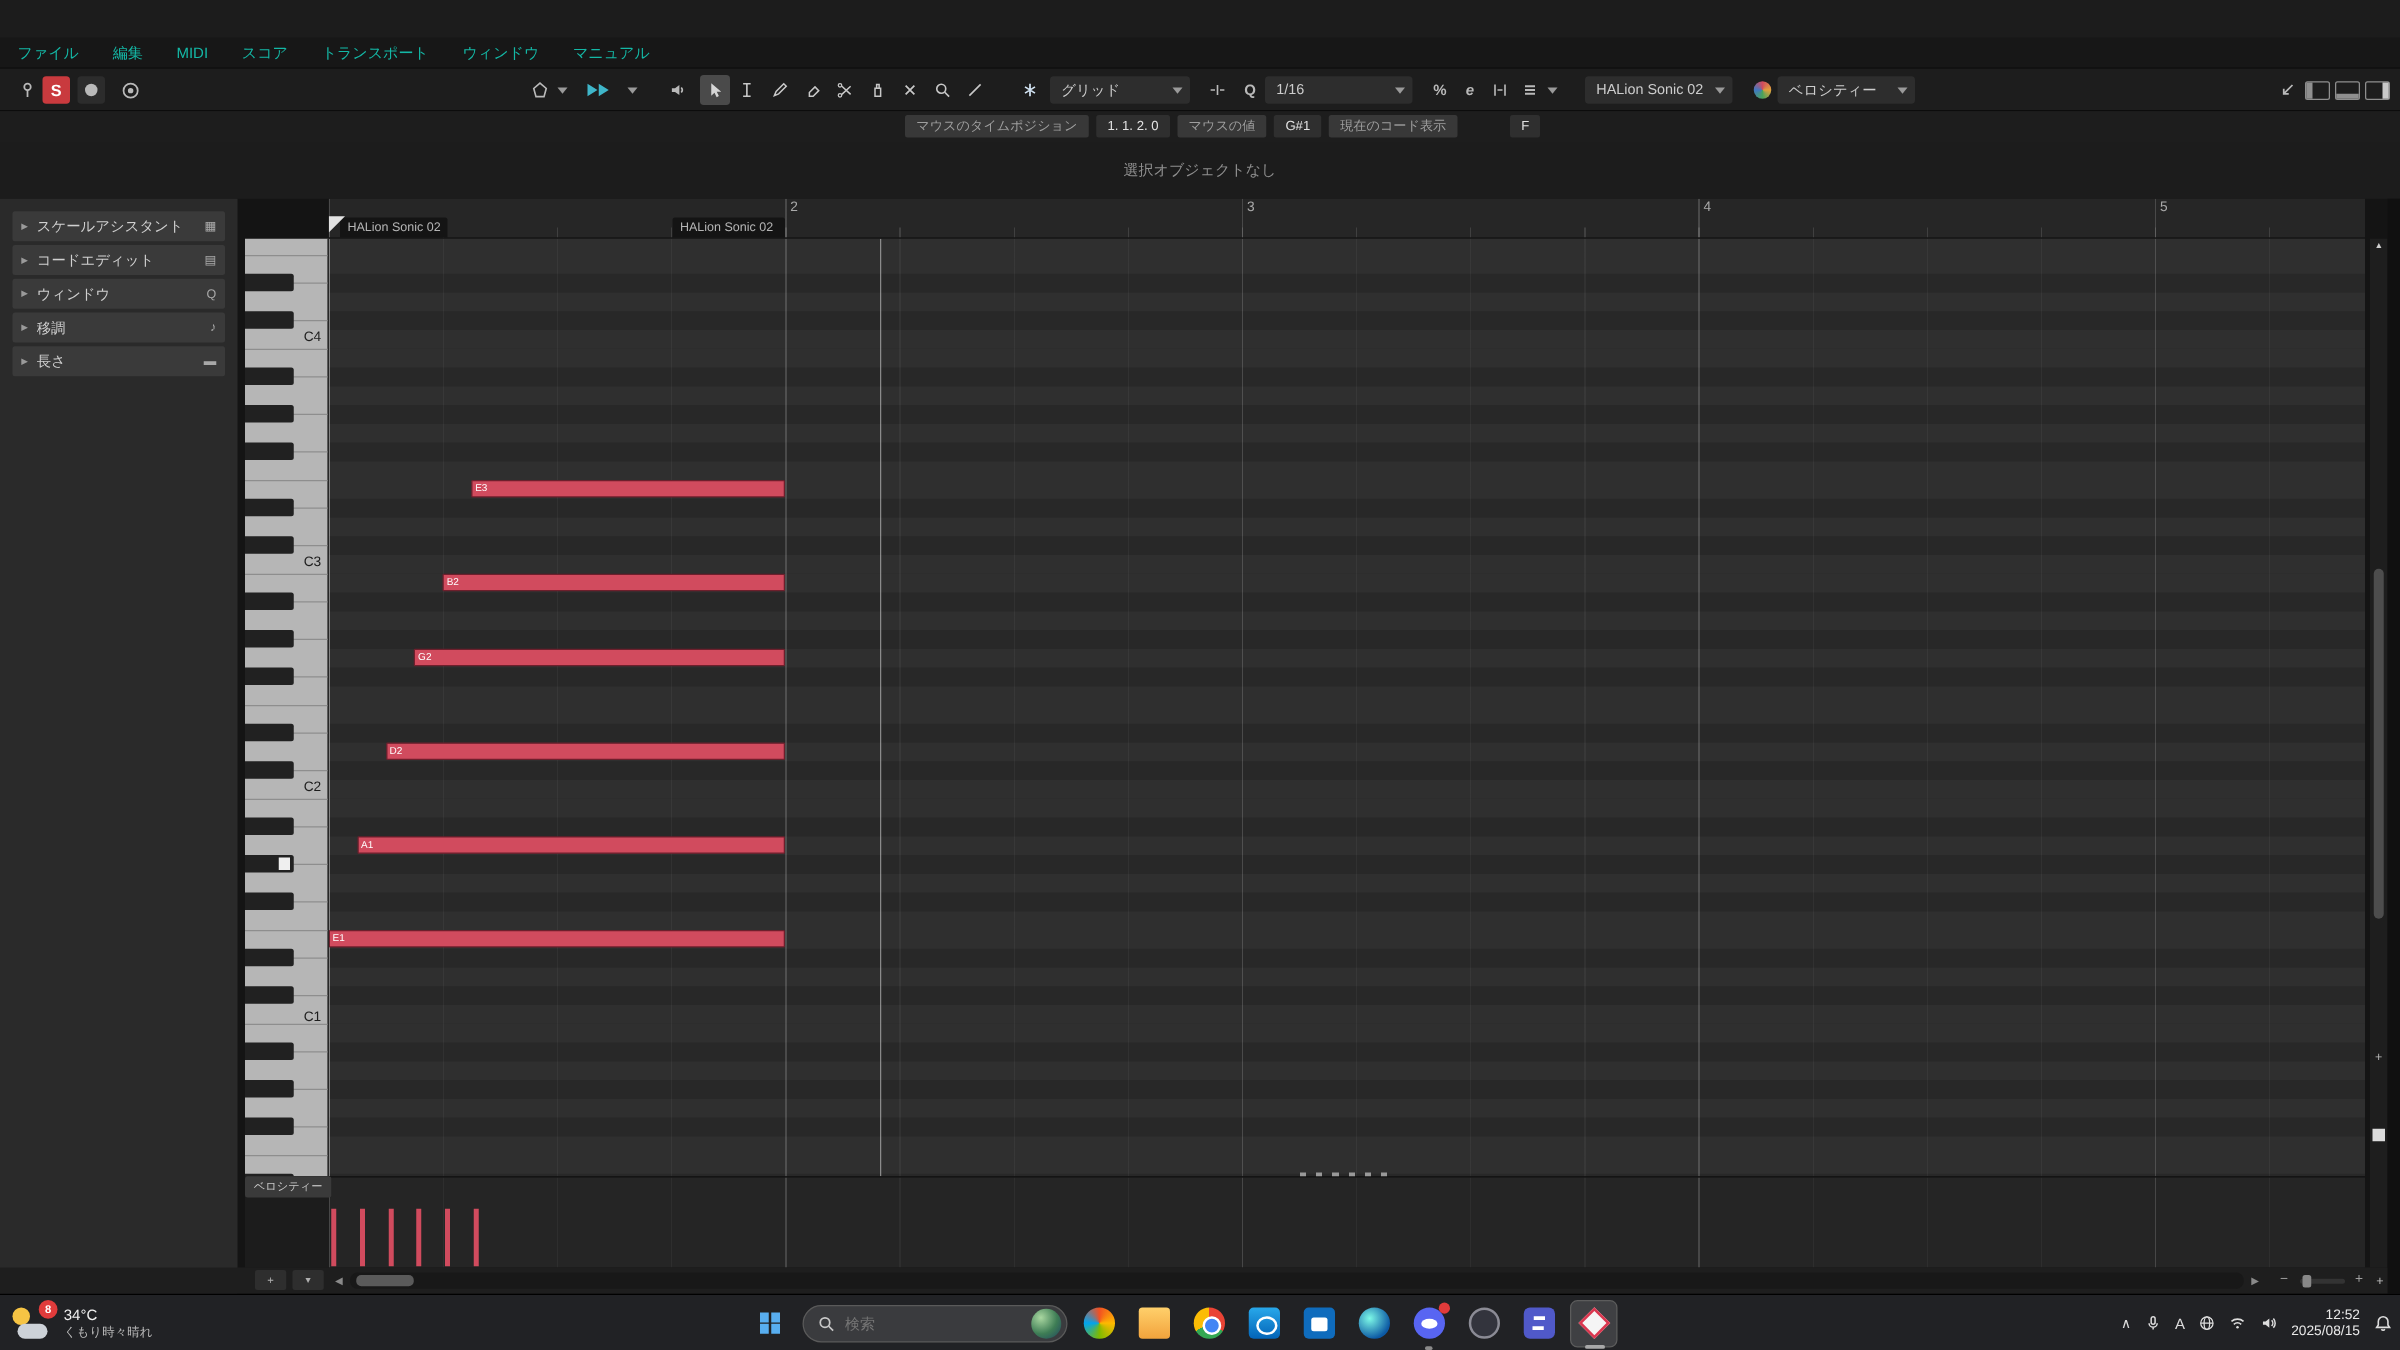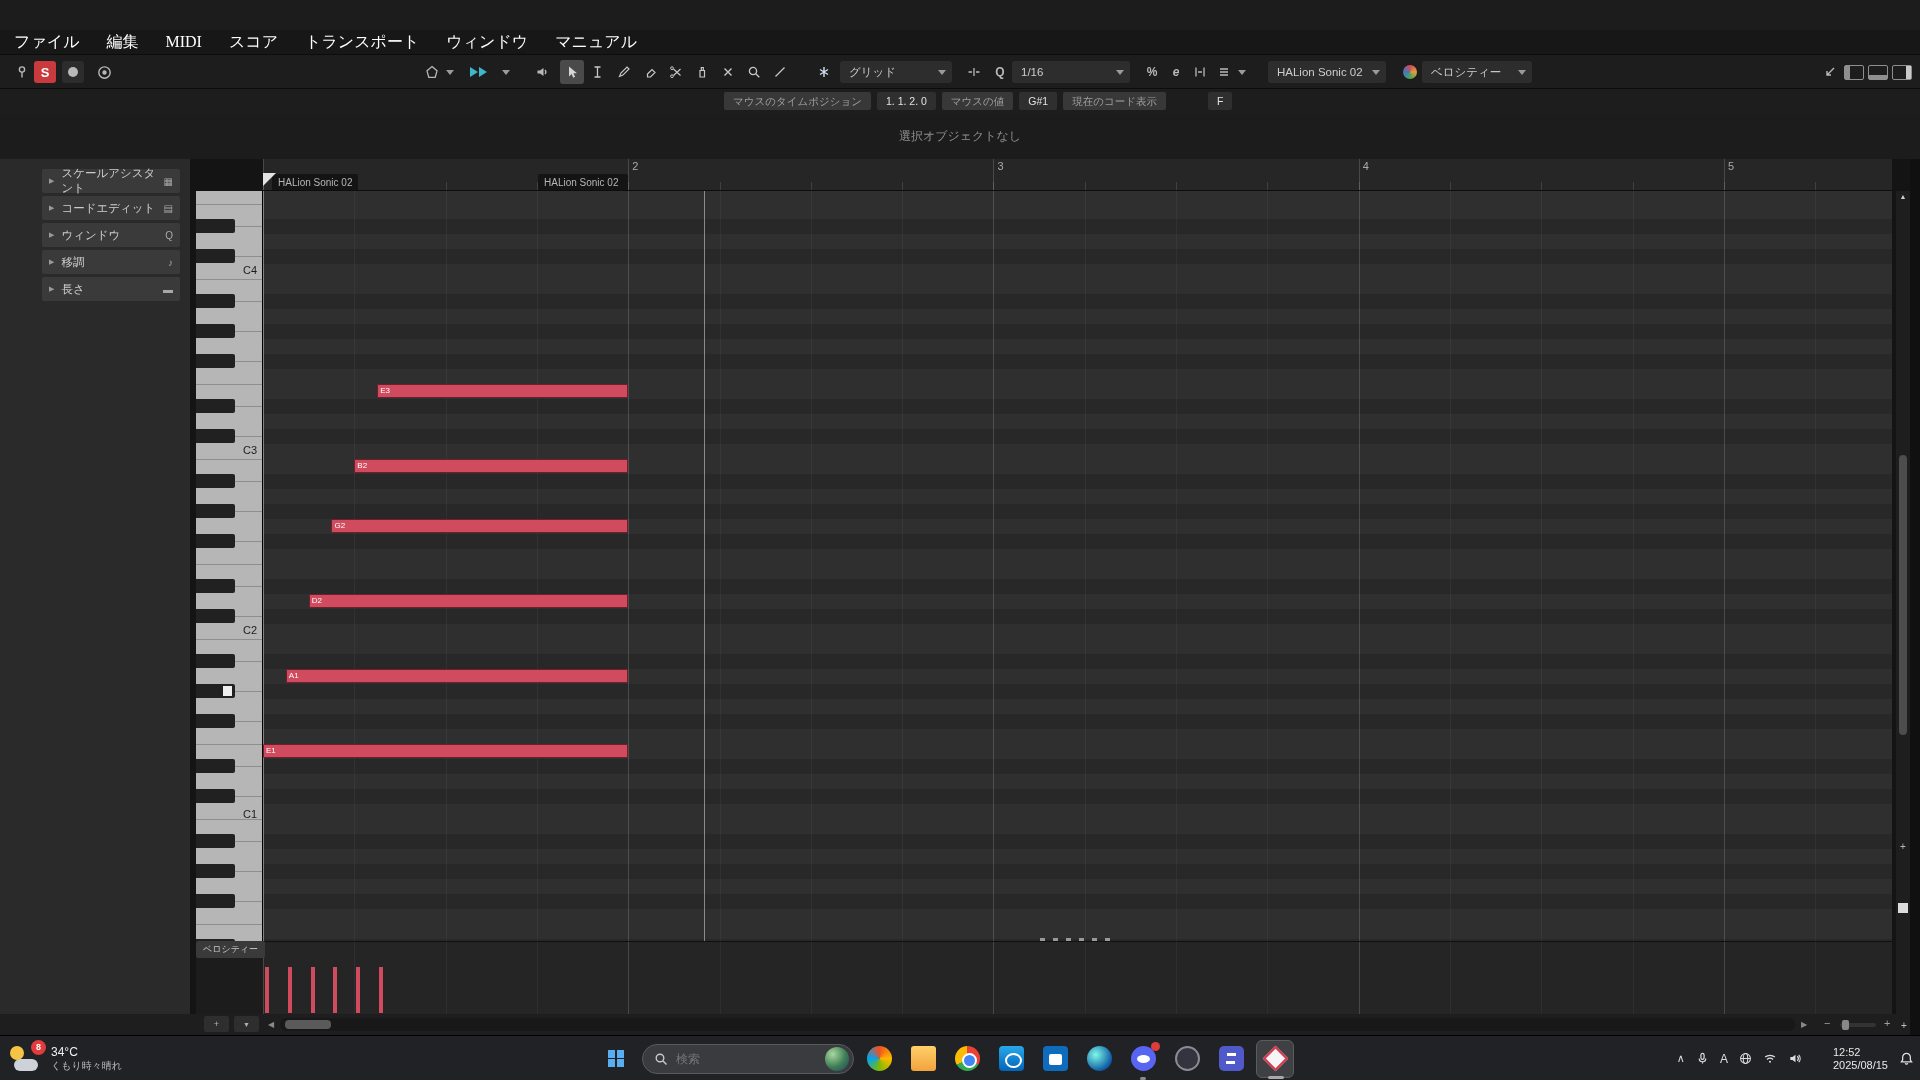--- a/index.html
+++ b/index.html
@@ -16,21 +16,21 @@
   .glyph-min { width:11px; height:1px; background:#cfcfcf; }
   .glyph-max { width:9px; height:9px; border:1px solid #cfcfcf; }
   .glyph-close { position:relative; width:12px; height:12px; }
   .glyph-close::before,.glyph-close::after { content:""; position:absolute; left:-1px; top:5px;
     width:14px; height:1px; background:#cfcfcf; }
   .glyph-close::before { transform:rotate(45deg); } .glyph-close::after { transform:rotate(-45deg); }
 
   
   .menubar { position:absolute; left:0; top:30px; width:1920px; height:25px; background:#171717;
     display:flex; align-items:center; padding-left:14px; gap:27px; border-bottom:1px solid #0c0c0c; }
-  .menu-item { color:#ffffff; font-size:16px;font-family:Liberation Serif, serif; }
+  .menu-item { color:#14b8a6; font-size:12px; }
 
   
   .toolbar { position:absolute; left:0; top:55px; width:1920px; height:34px; background:#1d1d1d;
     border-bottom:1px solid #0c0c0c; }
   .toolbar > div { position:absolute; top:5px; }
   .tbtn { width:24px; height:24px; display:flex; align-items:center; justify-content:center;
     border-radius:3px; color:#b9b9b9; }
   .tbtn.sel { background:#4a4a4a; }
   .solo-btn { width:22px; height:22px; top:6px !important; border-radius:3px; background:#c93a3e;
     color:#fff; font-weight:bold; font-size:13px; display:flex; align-items:center; justify-content:center; }
@@ -60,21 +60,21 @@
   .info-value { background:#2f2f2f; color:#e2e2e2; }
   .chord-val { margin-left:36px; min-width:24px; text-align:center; }
 
   
   .statusline { position:absolute; left:0; top:114px; width:1920px; height:45px; background:#1c1c1c;
     display:flex; align-items:center; justify-content:center; color:#8f8f8f; font-size:12px; }
 
   
   .editor { position:absolute; left:0; top:159px; width:1920px; height:876px; background:#141414; }
 
-  .inspector { position:absolute; left:0; top:0; width:190px; height:876px; background:#2a2a2a; padding-top:10px;padding-left:32px; }
+  .inspector { position:absolute; left:0; top:0; width:190px; height:876px; background:#2a2a2a; padding-top:10px; }
   .insp-item { display:flex; align-items:center; height:24px; margin:0 10px 3px 10px; background:#3a3a3a;
     border-radius:2px; padding:0 7px; }
   .insp-arrow { font-size:7px; color:#9a9a9a; margin-right:7px; }
   .insp-label { font-size:11.5px; color:#d0d0d0; }
   .insp-icon { margin-left:auto; font-size:10px; color:#a8a8a8; }
 
   .ruler { position:absolute; left:263px; top:0; width:1629px; height:32px; background:#262626;
     border-bottom:1px solid #0d0d0d; overflow:hidden; }
   .r-meas { position:absolute; inset:0;
     background-image:repeating-linear-gradient(90deg, rgba(255,255,255,0.16) 0px, rgba(255,255,255,0.16) 1px, transparent 1px, transparent 365.25px); }
@@ -180,21 +180,21 @@
   .app-teams .app-glyph { border-radius:5px; background:#5059c9; }
   .app-teams .app-glyph::after { content:""; position:absolute; left:8px; top:7px; width:9px; height:3px; background:#fff;
     box-shadow:3px 4px 0 -1.5px #fff, -1px 8px 0 0 #fff; }
   .app-cubase { background:#3f4043; border:1px solid #5c5c5c; }
   .app-cubase .app-glyph { border-radius:0; background:#f5f5f5; border:3px solid #d9374f; transform:rotate(45deg) scale(0.72); }
   .underline-bar { position:absolute; bottom:-2px; left:11px; width:16px; height:3px; background:#a8a8a8; border-radius:2px; }
   .underline-dot { position:absolute; bottom:-2px; left:16px; width:6px; height:3px; background:#8a8a8a; border-radius:2px; }
 
   .tray { position:absolute; right:6px; top:0; height:45px; display:flex; align-items:center; gap:11px; color:#dddddd; }
   .tray-glyph { font-size:11px; color:#dddddd; }
-  .clock { font-size:11px; line-height:13px; color:#e8e8e8;margin-left:20px; }
+  .clock { text-align:right; font-size:11px; line-height:13px; color:#e8e8e8; }
   svg.ic { display:block; }
 </style>
 </head>
 <body>
 
 <div class="screen">
 
 
   <div class="menubar" id="menubar">
       <div class="menu-item">ファイル</div>

